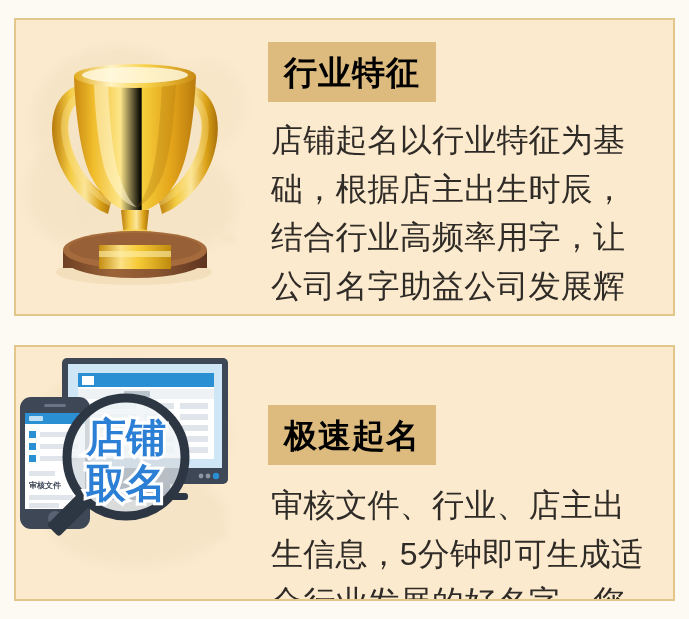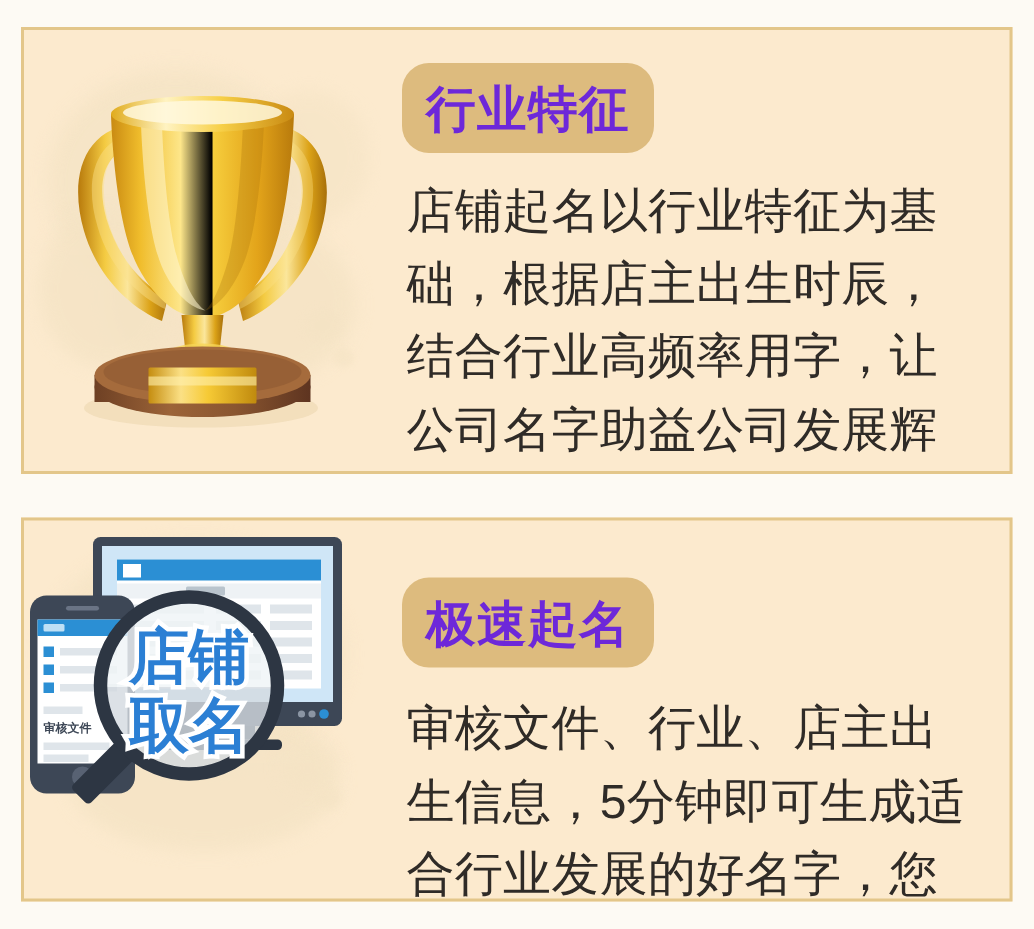--- a/index.html
+++ b/index.html
@@ -66,29 +66,28 @@
   .content {
     flex: 1 1 auto;
     padding: 22px 18px 10px 14px;
     box-sizing: border-box;
     min-width: 0;
   }
   .title-wrap { line-height: 0; }
   .title {
     display: inline-block;
     background: #ddbb7e;
-    color: #6d28d9;
+    color: #000000;
     font-size: 33px;
     font-weight: bold;
     line-height: 1;
     padding: 14px 16px 13px 16px;
     letter-spacing: 1px;
-    border-radius: 18px;
-  }
-  .card-2 .content { padding-top: 38px; }
+  }
+  .card-2 .content { padding-top: 38px; margin-top: 20px; }
 
   .body-text {
     margin: 14px 0 0 3px;
     font-size: 32px;
     line-height: 1.52;
     color: #2f2b27;
     letter-spacing: .2px;
     word-break: break-all;
   }
   .card-2 .body-text { margin-top: 16px; }

